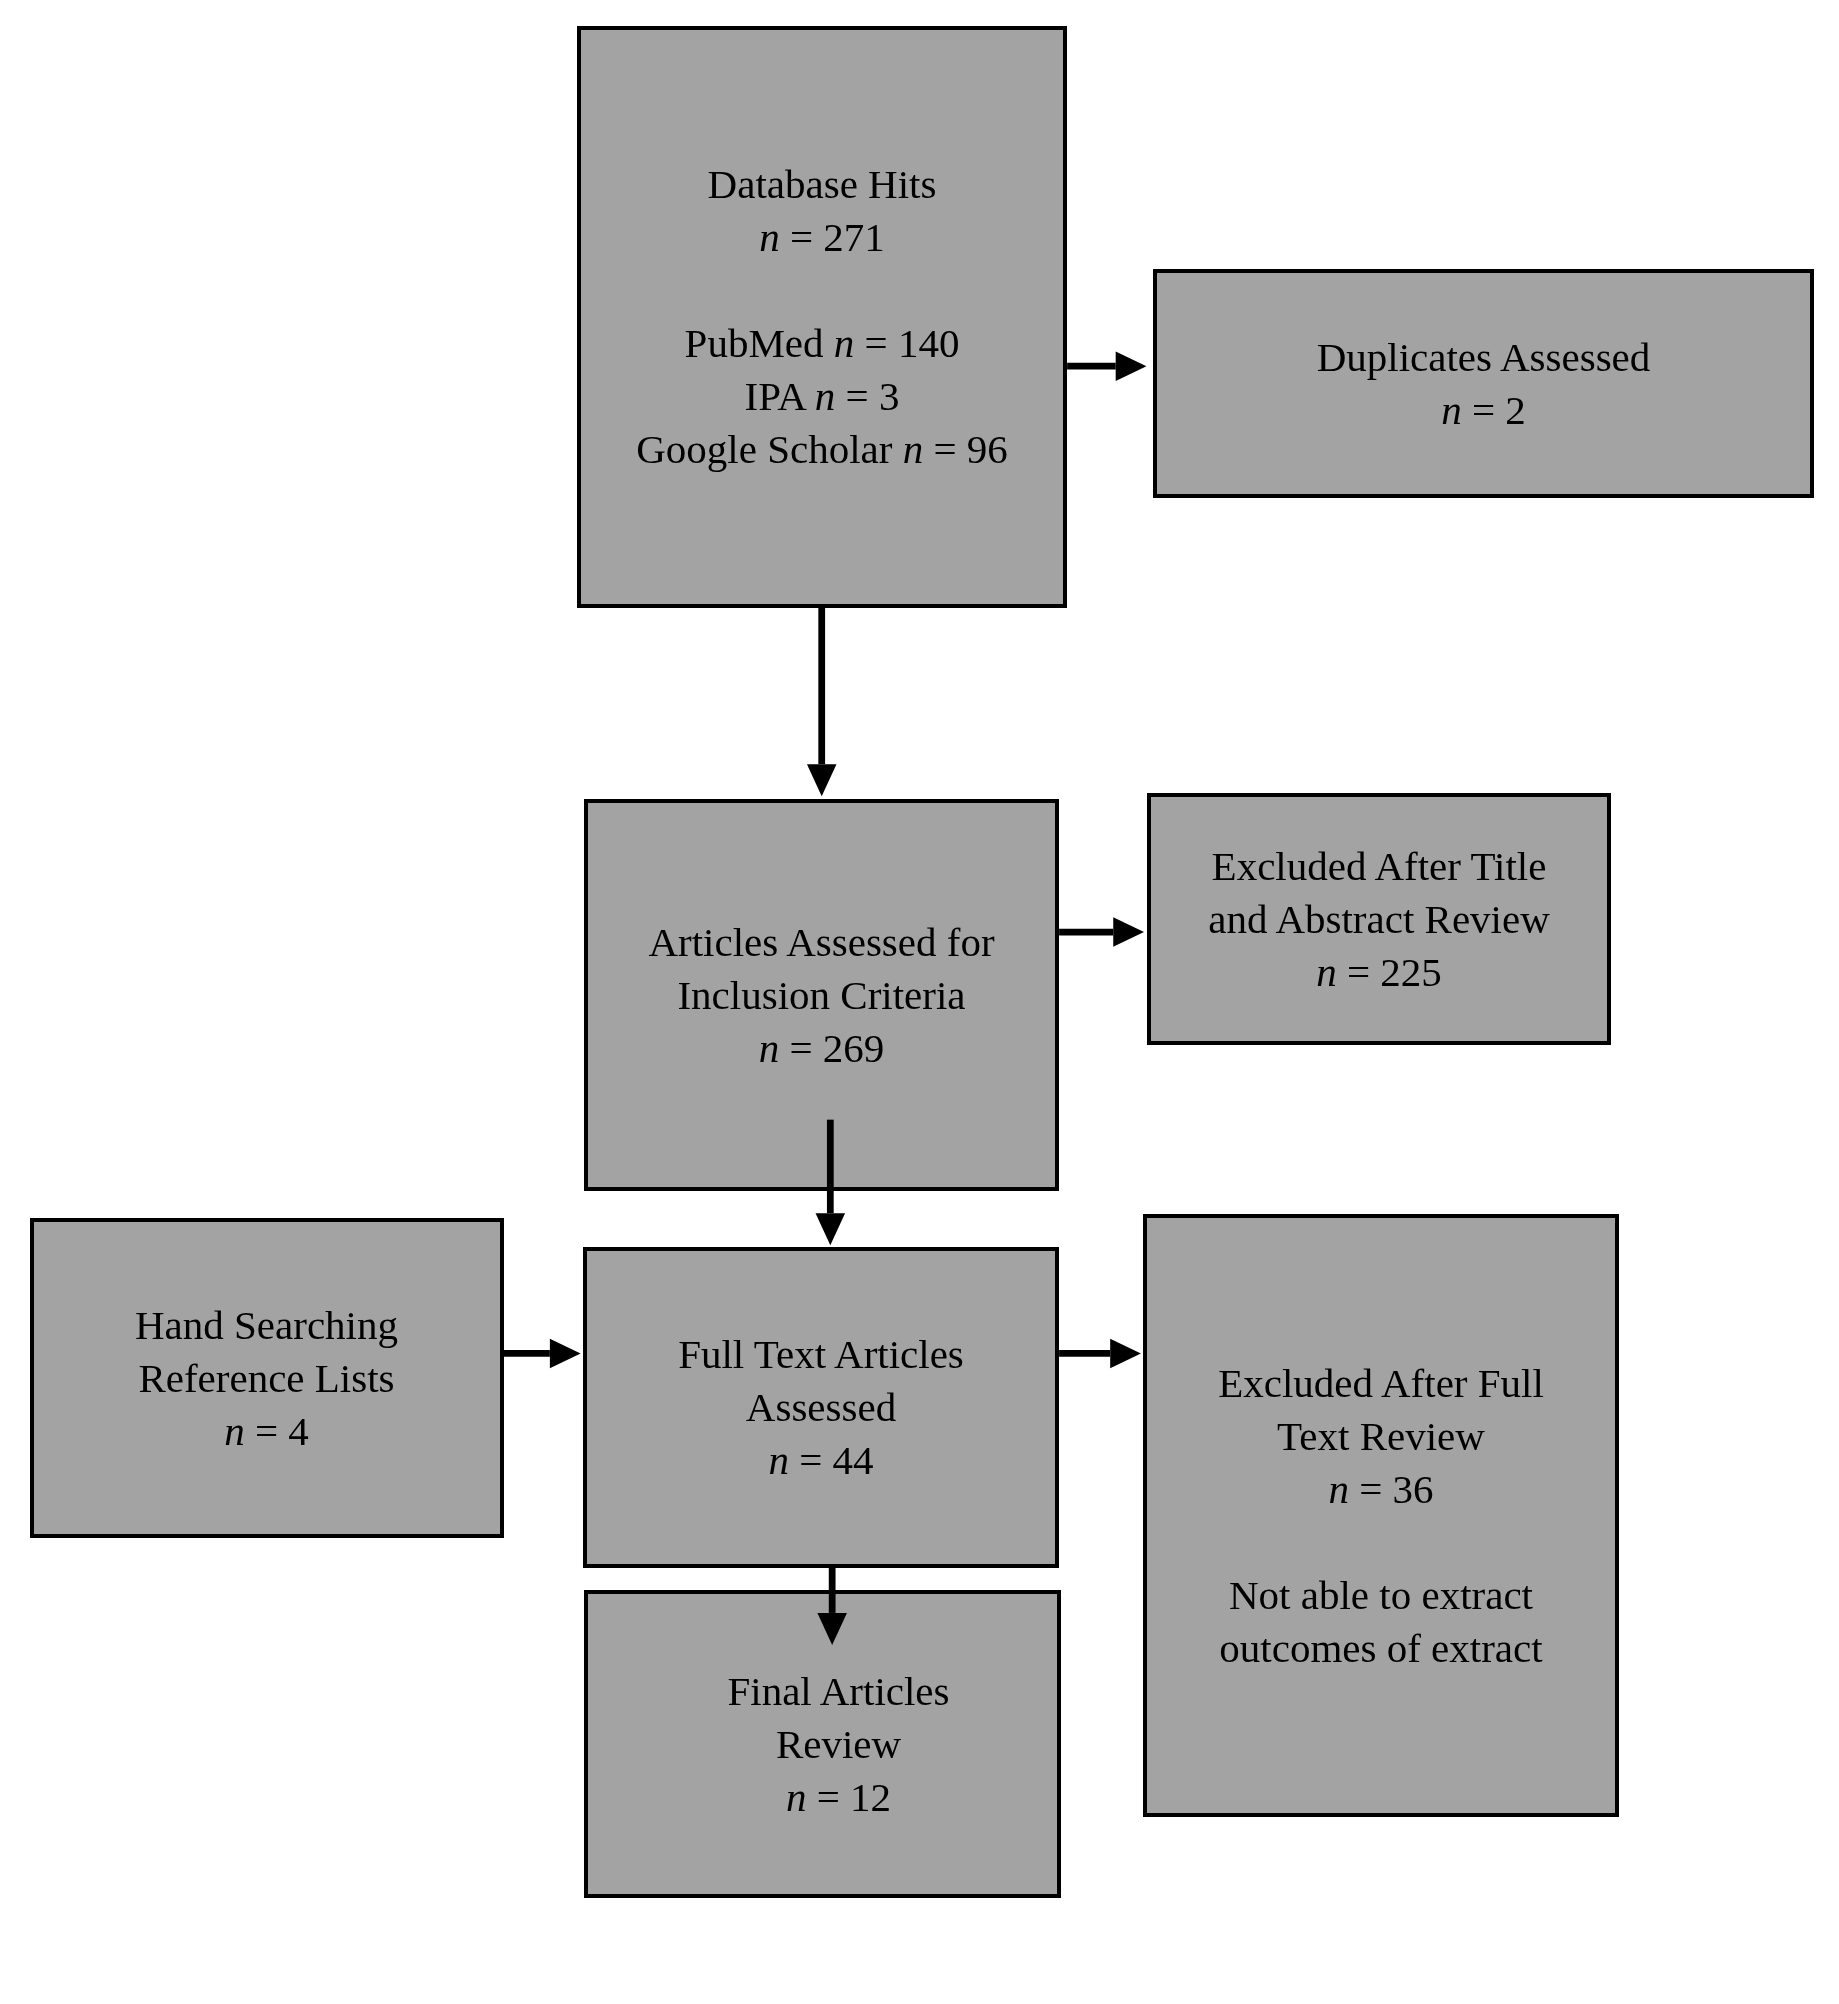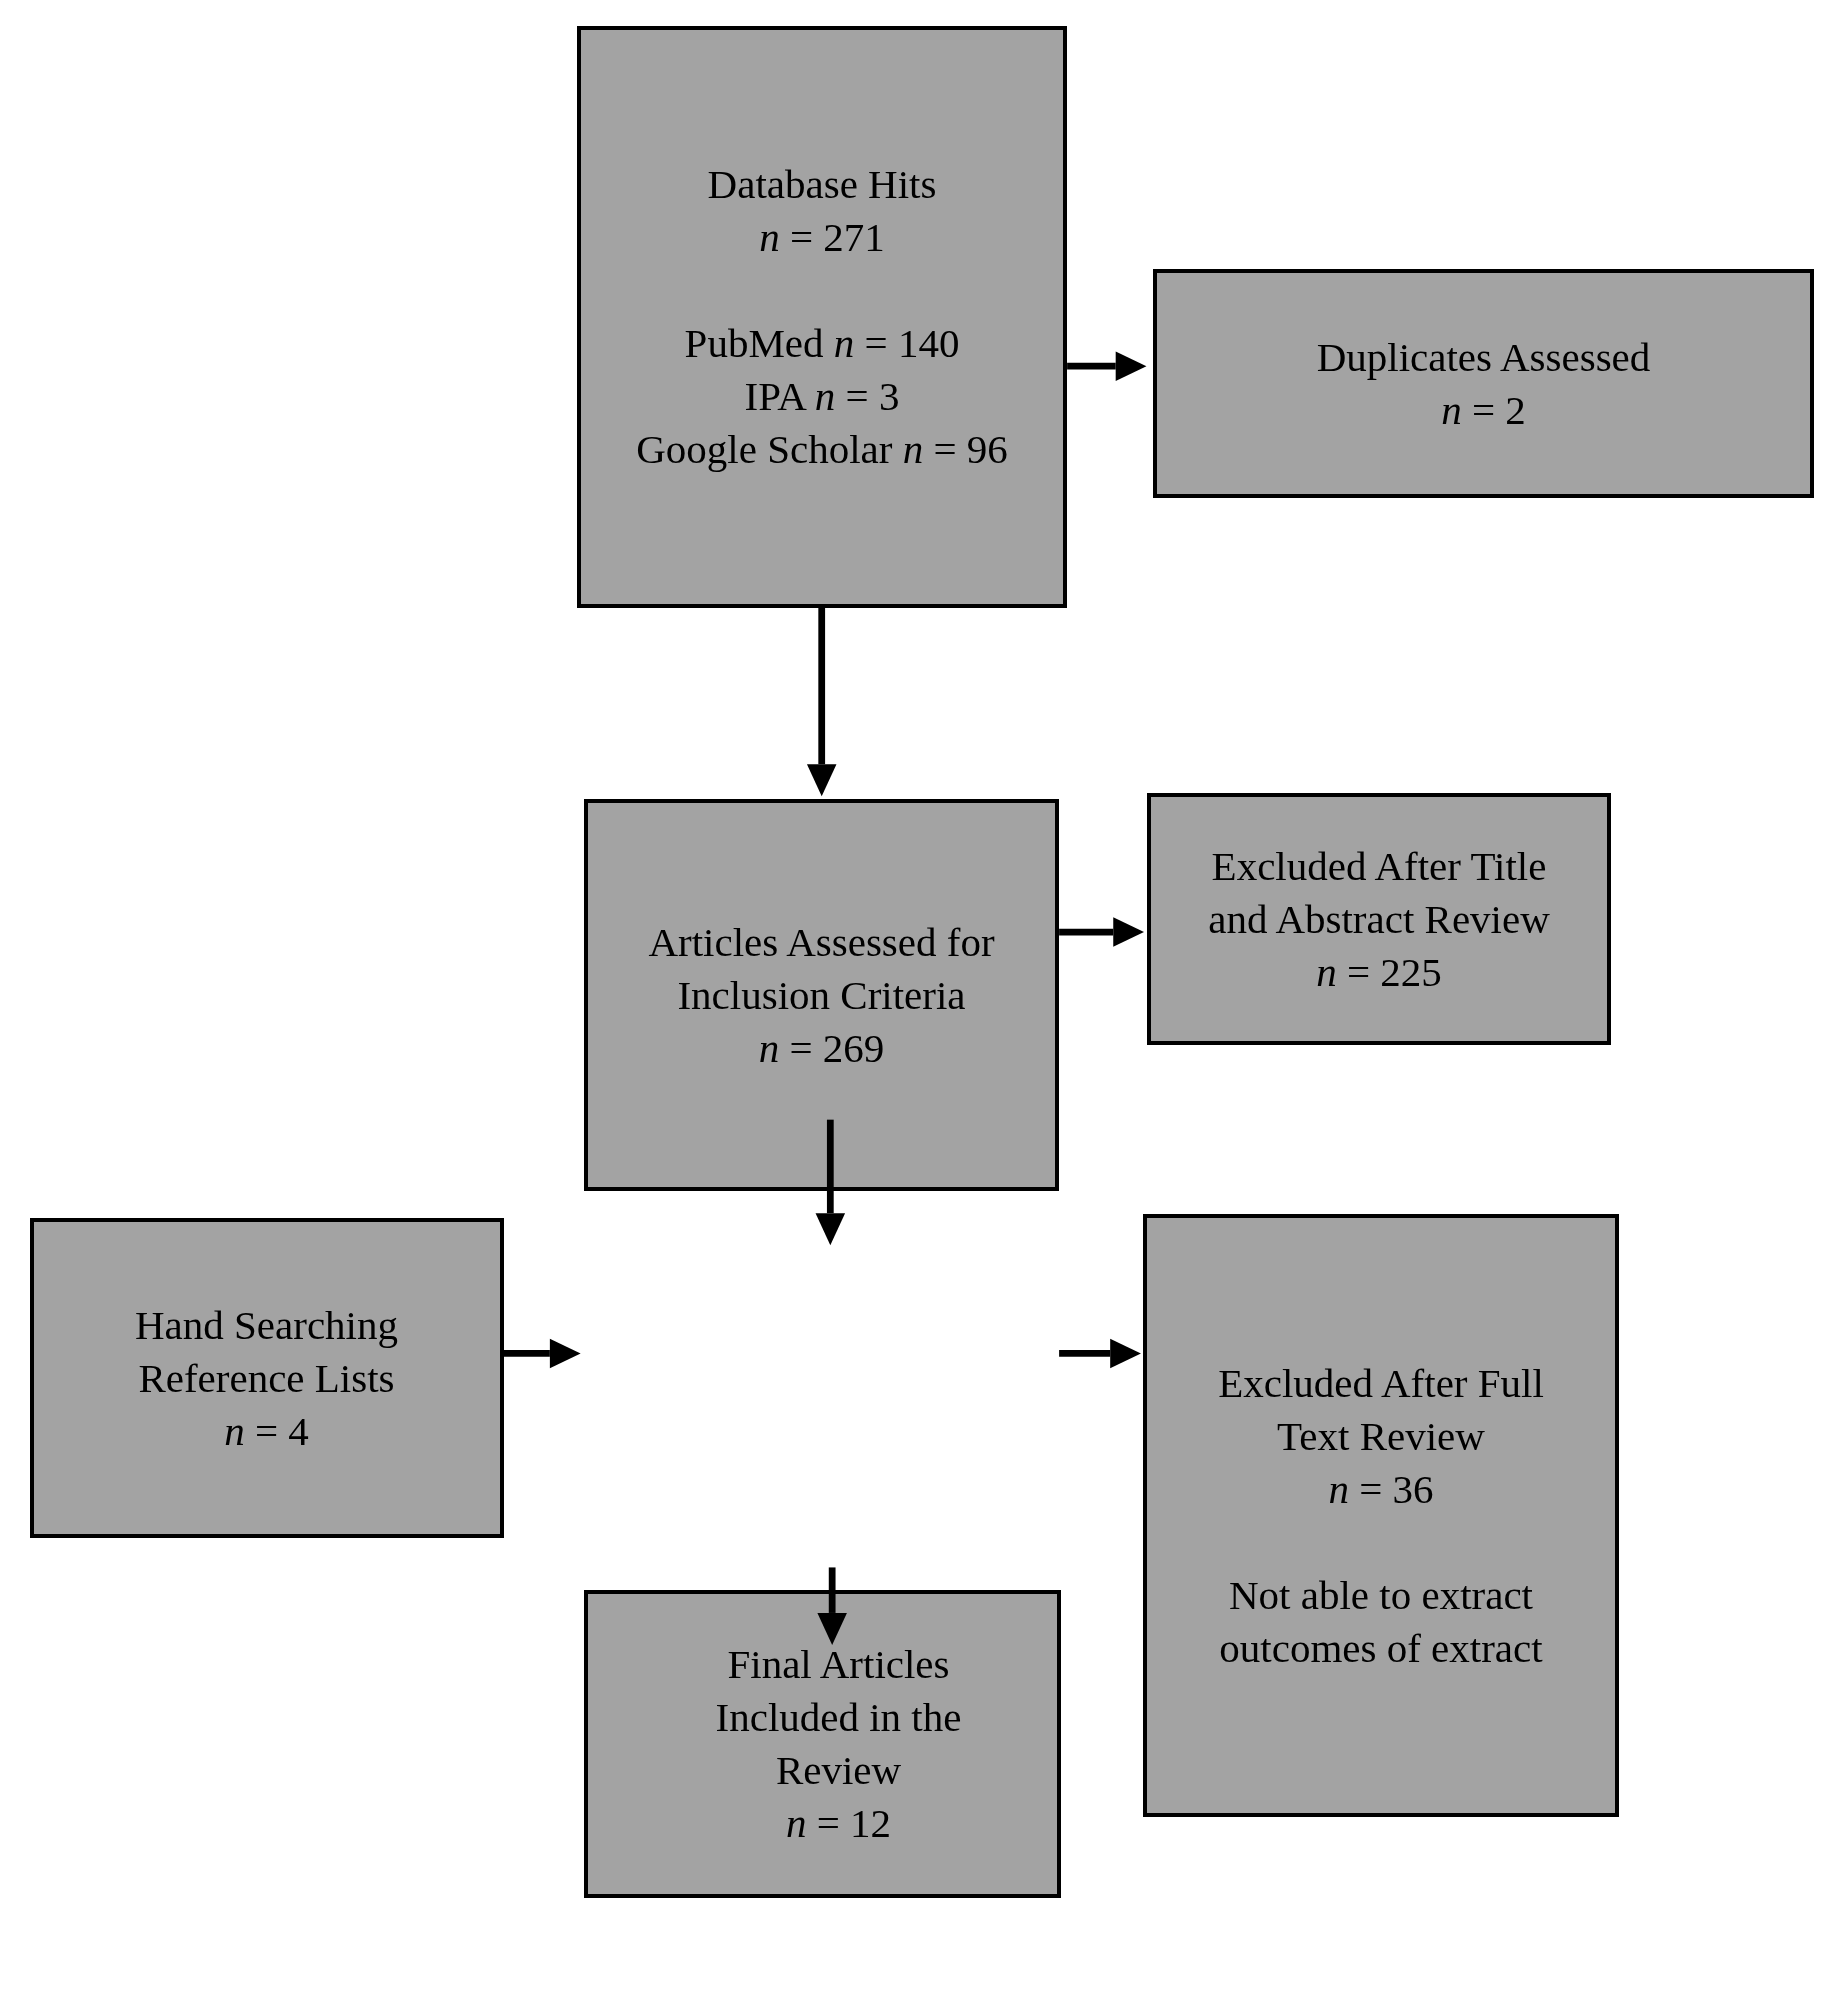--- a/index.html
+++ b/index.html
@@ -78,36 +78,42 @@
   </div>
 
   <div class="flowbox" style="left:29.5px; top:1218px; width:474px; height:320px;">
     <div class="content">
         <div class="line">Hand Searching</div>
         <div class="line">Reference Lists</div>
         <div class="line"><i>n</i> = 4</div>
       </div>
   </div>
 
+  <div class="flowbox" style="left:583px; top:1247px; width:476px; height:321px;">
+    <div class="content">
+        <div class="line">Full Text Articles</div>
+        <div class="line">Assessed</div>
+        <div class="line"><i>n</i> = 44</div>
+      </div>
+  </div>
 
   <div class="flowbox" style="left:1143px; top:1214px; width:476px; height:603px;">
     <div class="content">
         <div class="line">Excluded After Full</div>
         <div class="line">Text Review</div>
         <div class="line"><i>n</i> = 36</div>
         <div class="line">&nbsp;</div>
         <div class="line">Not able to extract</div>
         <div class="line">outcomes of extract</div>
       </div>
   </div>
 
   <div class="flowbox" style="left:584px; top:1590px; width:477px; height:308px;padding-left:32px;">
     <div class="content">
         <div class="line">Final Articles</div>
-        <div class="line">Included in the</div>
         <div class="line">Review</div>
         <div class="line"><i>n</i> = 12</div>
       </div>
   </div>
 
   <svg class="arrows" viewBox="0 0 2990 3259" xmlns="http://www.w3.org/2000/svg">
 
     <g>
       <line x1="1735" y1="595" x2="1814" y2="595"></line>
       <polygon points="1814,571 1814,619 1864,595"></polygon>

